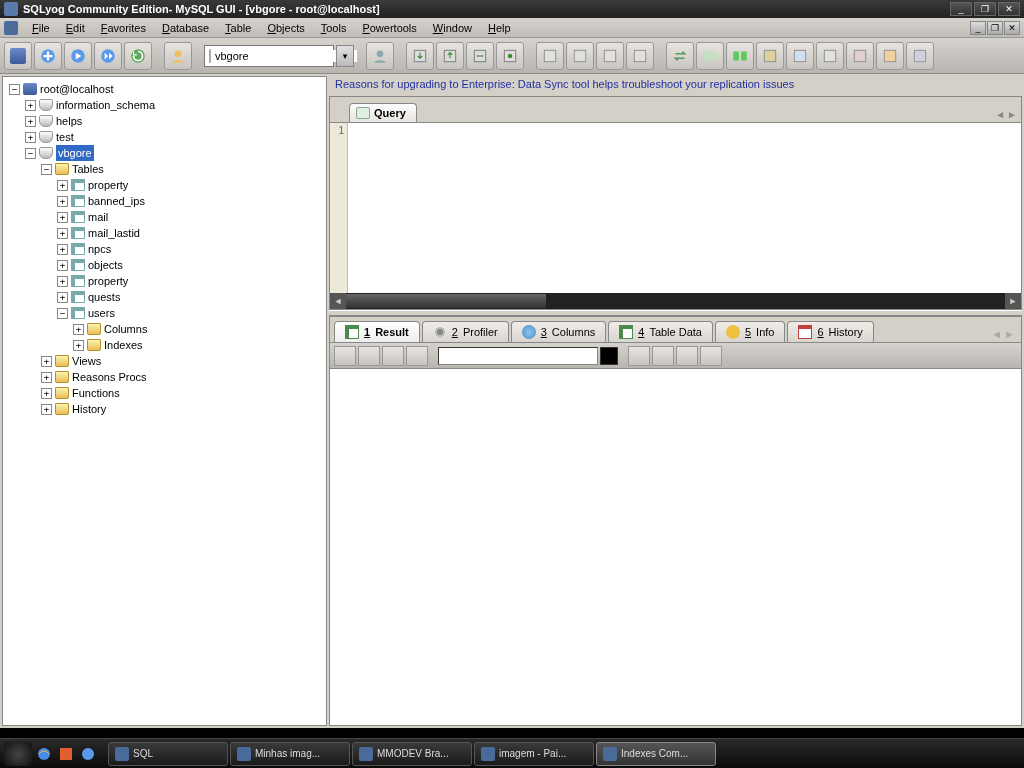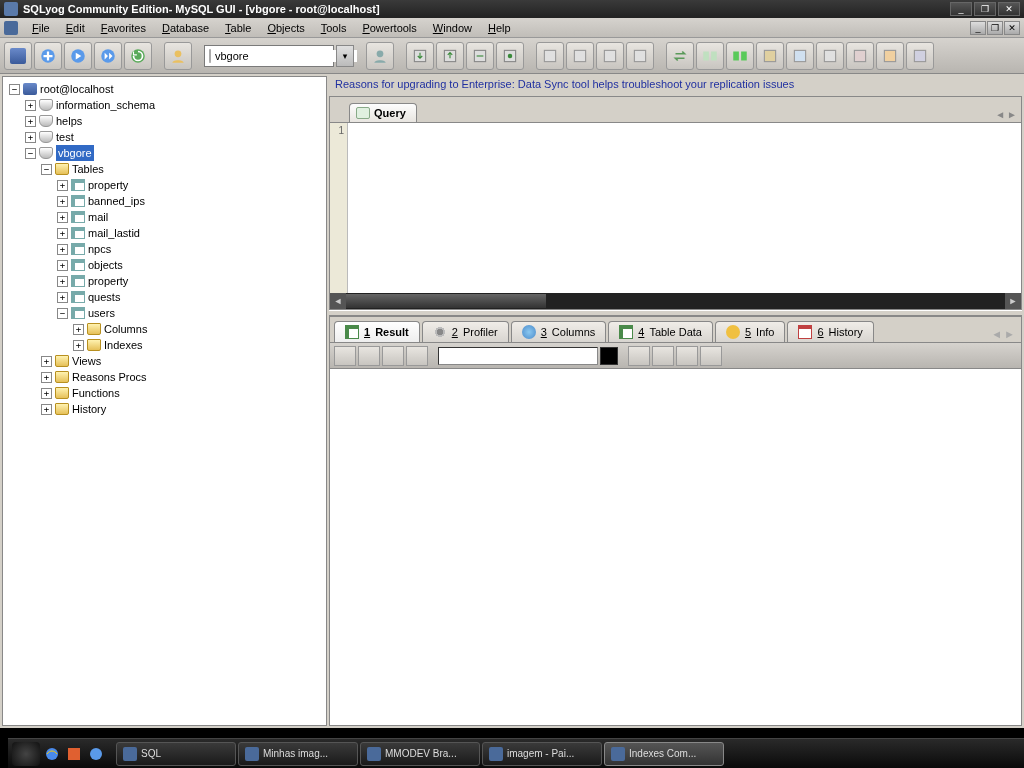--- a/index.html
+++ b/index.html
@@ -76,21 +76,21 @@
 .rnav span{ color:#aaa;}
 
 .result-toolbar { height:26px; background:linear-gradient(#d6d3ce,#b8b5b0); border:1px solid #888; border-bottom:none; display:flex; align-items:center; padding:2px 4px; gap:2px;}
 .rtbtn { width:22px; height:20px; background:linear-gradient(#e8e5e0,#c8c5c0); border:1px solid #999;}
 .rtext { width:160px; height:18px; background:#fff; border:1px inset #888;}
 .rblack { width:18px; height:18px; background:#000; border:1px solid #333;}
 
 .result-body { flex:1; background:#fff; border:1px solid #888;}
 
 
-.taskbar { position:absolute; bottom:0; left:8px; right:0; height:30px; background:linear-gradient(#2a2a2a,#0a0a0a); display:flex; align-items:center; padding:0 4px; gap:2px; border-top:1px solid #444;}
+.taskbar { position:absolute; bottom:0; left:0; right:0; height:30px; background:linear-gradient(#2a2a2a,#0a0a0a); display:flex; align-items:center; padding:0 4px; gap:2px; border-top:1px solid #444;}
 .start { width:28px; height:24px; background:radial-gradient(circle,#444,#111); border-radius:4px;}
 .ql { width:20px; height:20px; display:flex; align-items:center; justify-content:center;}
 .taskbtn { height:24px; min-width:120px; max-width:130px; background:linear-gradient(#3a3a3a,#1a1a1a); border:1px solid #555; border-radius:3px; color:#ddd; display:flex; align-items:center; gap:4px; padding:0 6px; font-size:10px; overflow:hidden; white-space:nowrap;}
 .taskbtn.active{ background:linear-gradient(#555,#333); border-color:#888;}
 .taskbtn .ticon2{ width:14px; height:14px; background:#4a6a9a; border-radius:2px; flex-shrink:0;}
 .tray { margin-left:auto; display:flex; gap:4px; color:#ddd; font-size:10px; padding:0 6px;margin-top:44px;}
 .tray .ti{ width:14px; height:14px;}
 .clock{ font-weight:bold;}
 .ic-globe{ background:radial-gradient(circle,#8ac8f0,#4a8aca); border-radius:50%;}
 .ic-grid{ background:#fff; box-shadow:inset 0 0 0 1px #4a8a4a, inset 4px 0 #4a8a4a, inset 0 4px #4a8a4a;}

